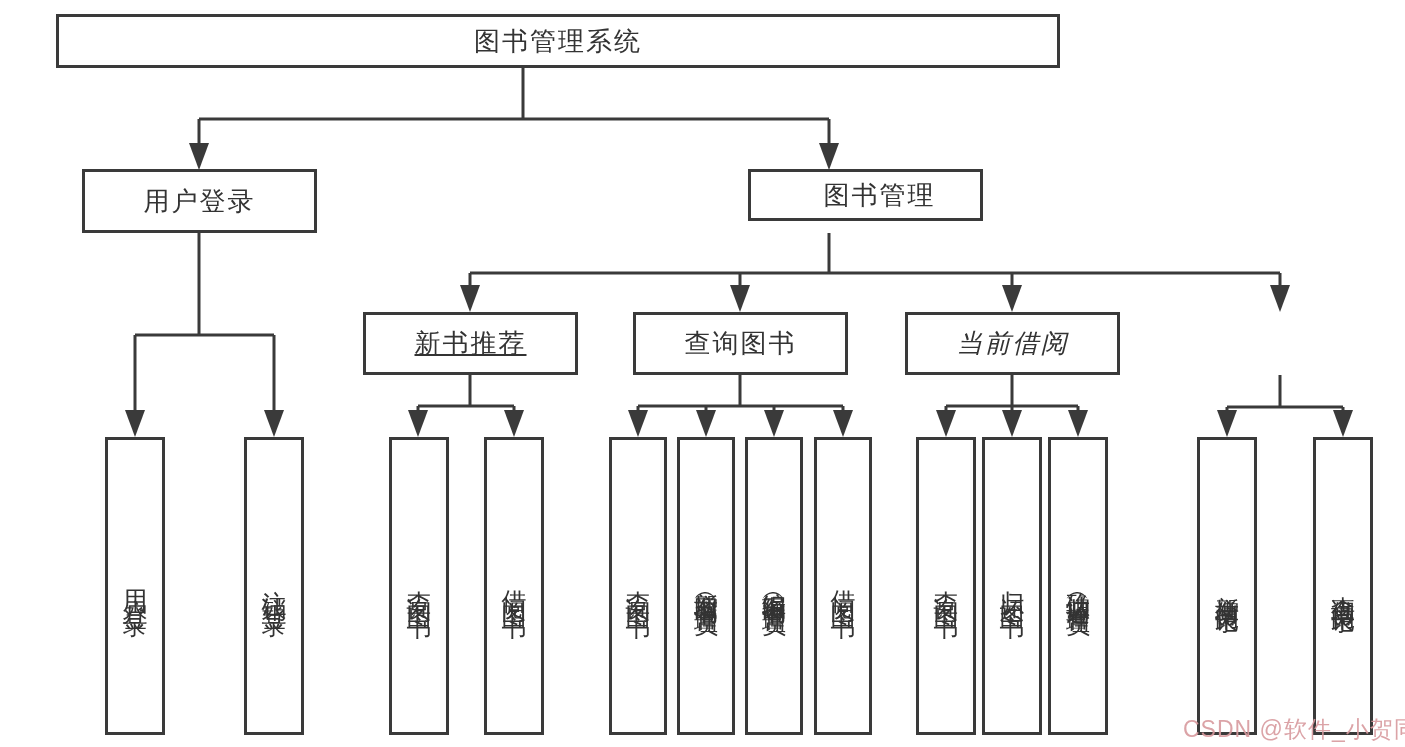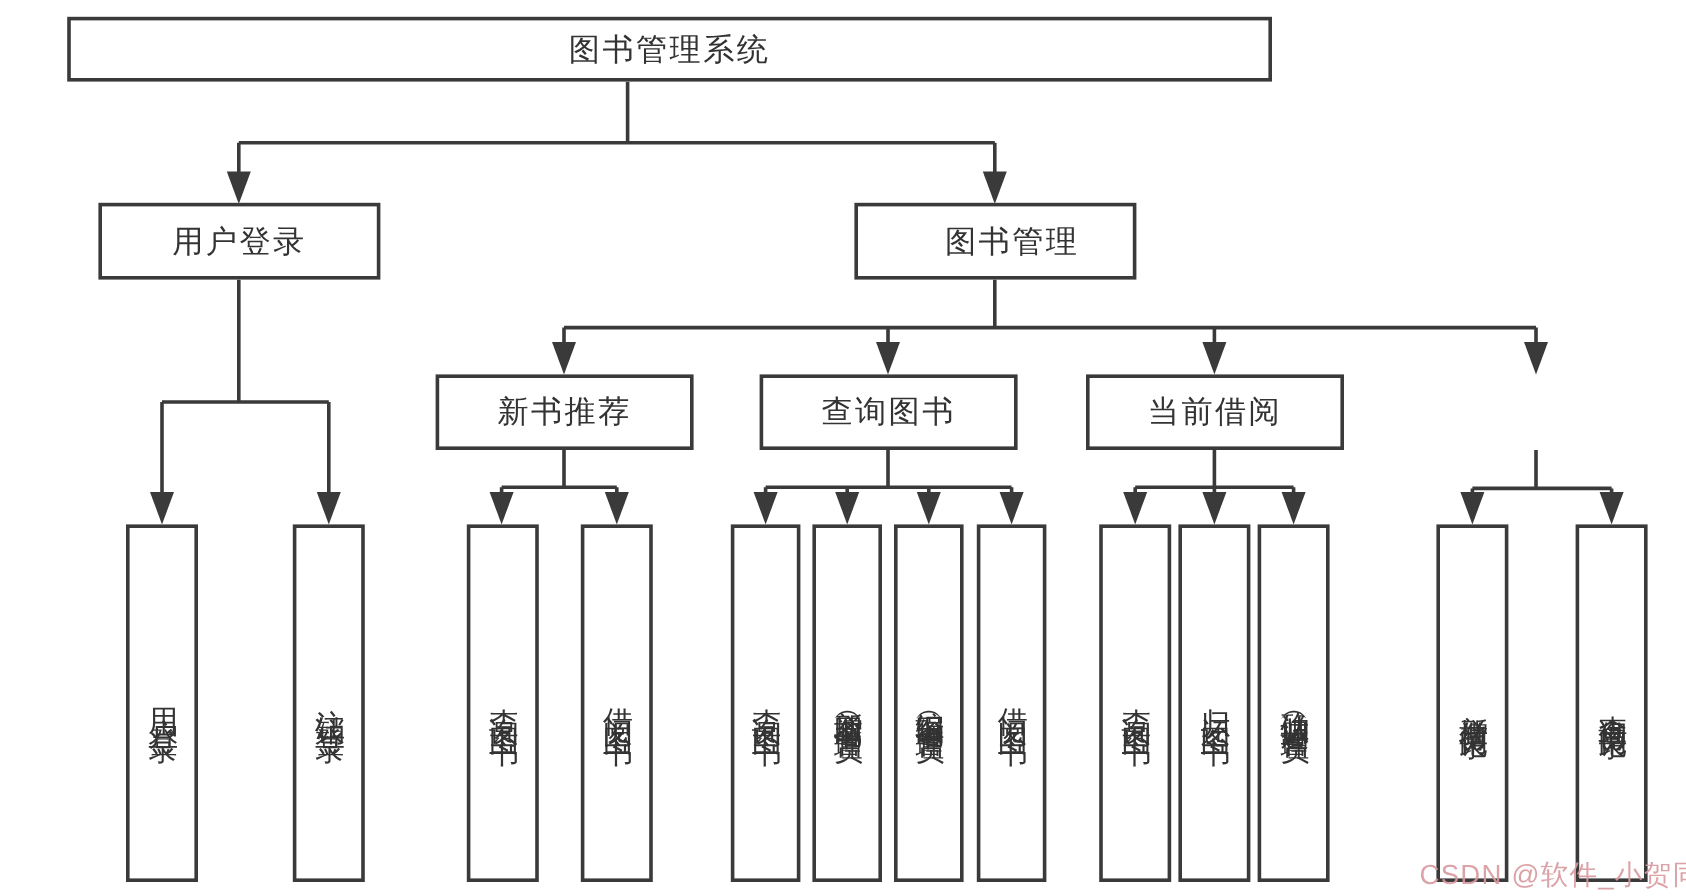--- a/index.html
+++ b/index.html
@@ -75,31 +75,31 @@
     </g>
   </svg>
 
   <div class="node" style="left:21px; top:14px; width:1004px; height:54px;margin-left:35px;">
     <span class="lbl">图书管理系统</span>
   </div>
 
   <div class="node" style="left:82px; top:169px; width:235px; height:64px;">
     <span class="lbl">用户登录</span>
   </div>
-  <div class="node" style="left:712px; top:169px; width:235px; height:64px;padding-left:28px;">
+  <div class="node" style="left:748px; top:169px; width:235px; height:52px;padding-left:28px;">
     <span class="lbl">图书管理</span>
   </div>
 
-  <div class="node" style="left:363px; top:312px; width:215px; height:63px;">
+  <div class="node" style="left:363px; top:312px; width:215px; height:63px;text-decoration:underline;">
     <span class="lbl">新书推荐</span>
   </div>
   <div class="node" style="left:633px; top:312px; width:215px; height:63px;">
     <span class="lbl">查询图书</span>
   </div>
-  <div class="node" style="left:905px; top:312px; width:215px; height:63px;">
+  <div class="node" style="left:905px; top:312px; width:215px; height:63px;font-style:italic;">
     <span class="lbl">当前借阅</span>
   </div>
 
   <div class="node leaf" style="left:105px; top:437px; width:60px; height:298px;">
     <span class="lbl">用户登录</span>
   </div>
   <div class="node leaf" style="left:244px; top:437px; width:60px; height:298px;">
     <span class="lbl">注销登录</span>
   </div>
 

